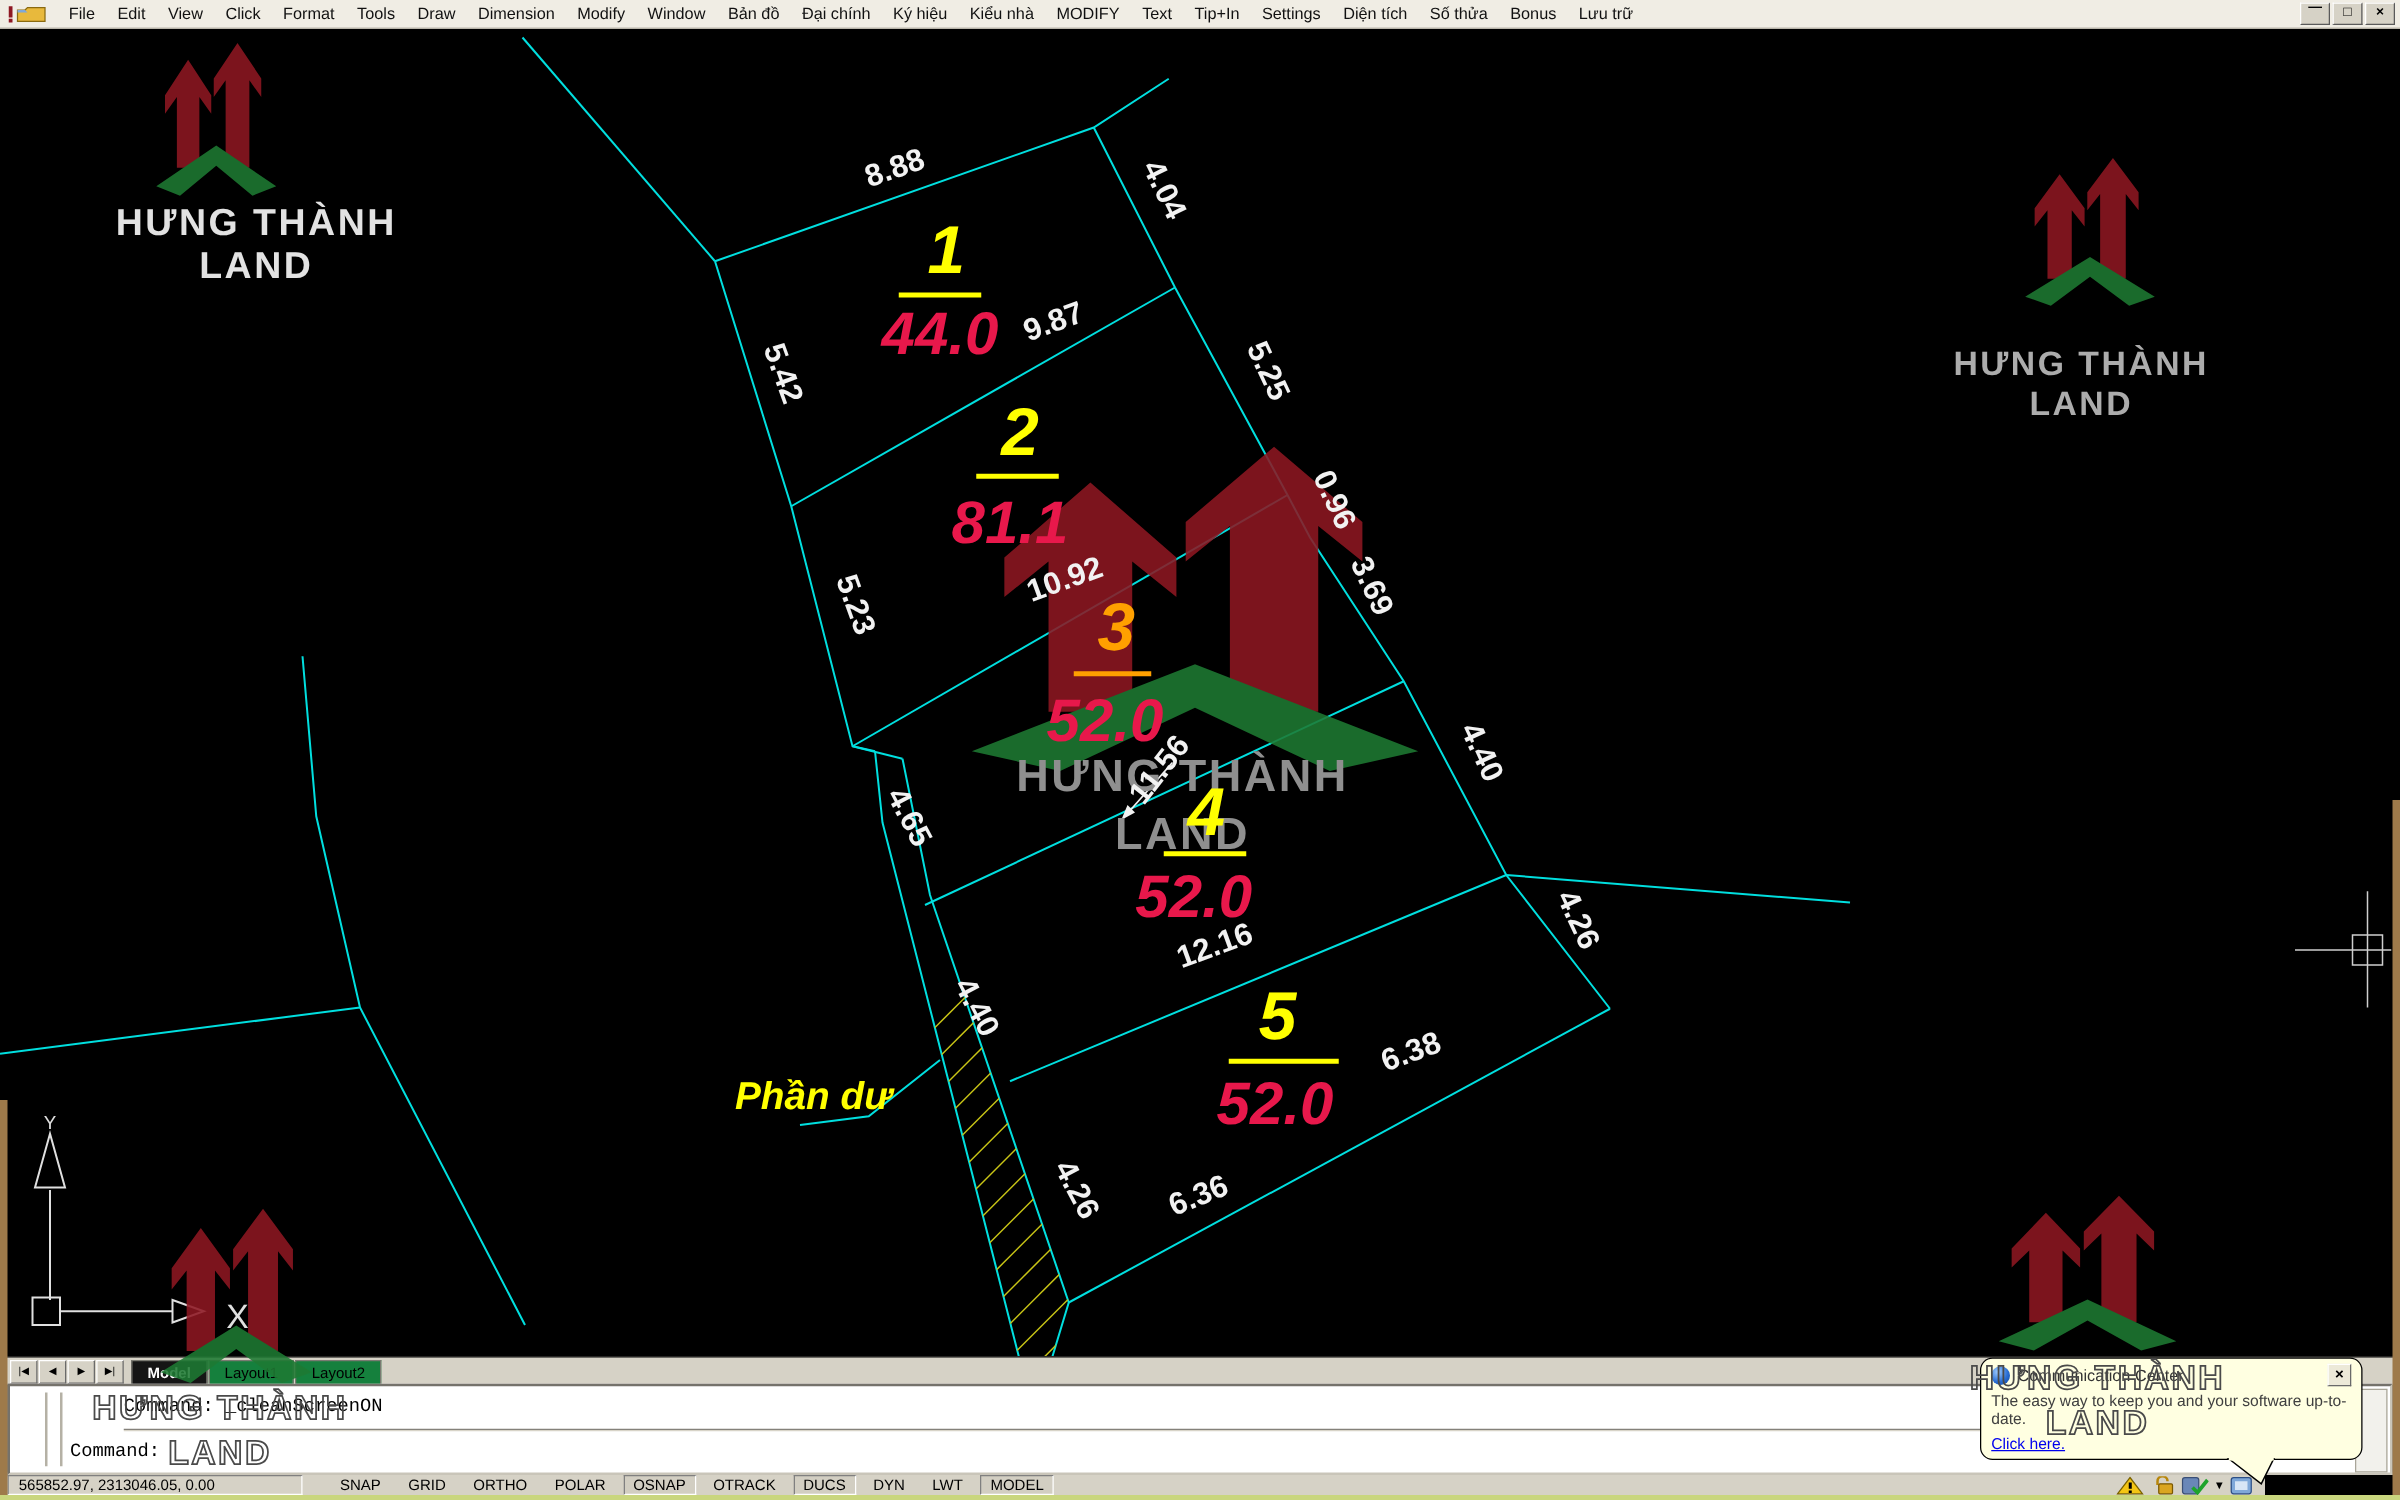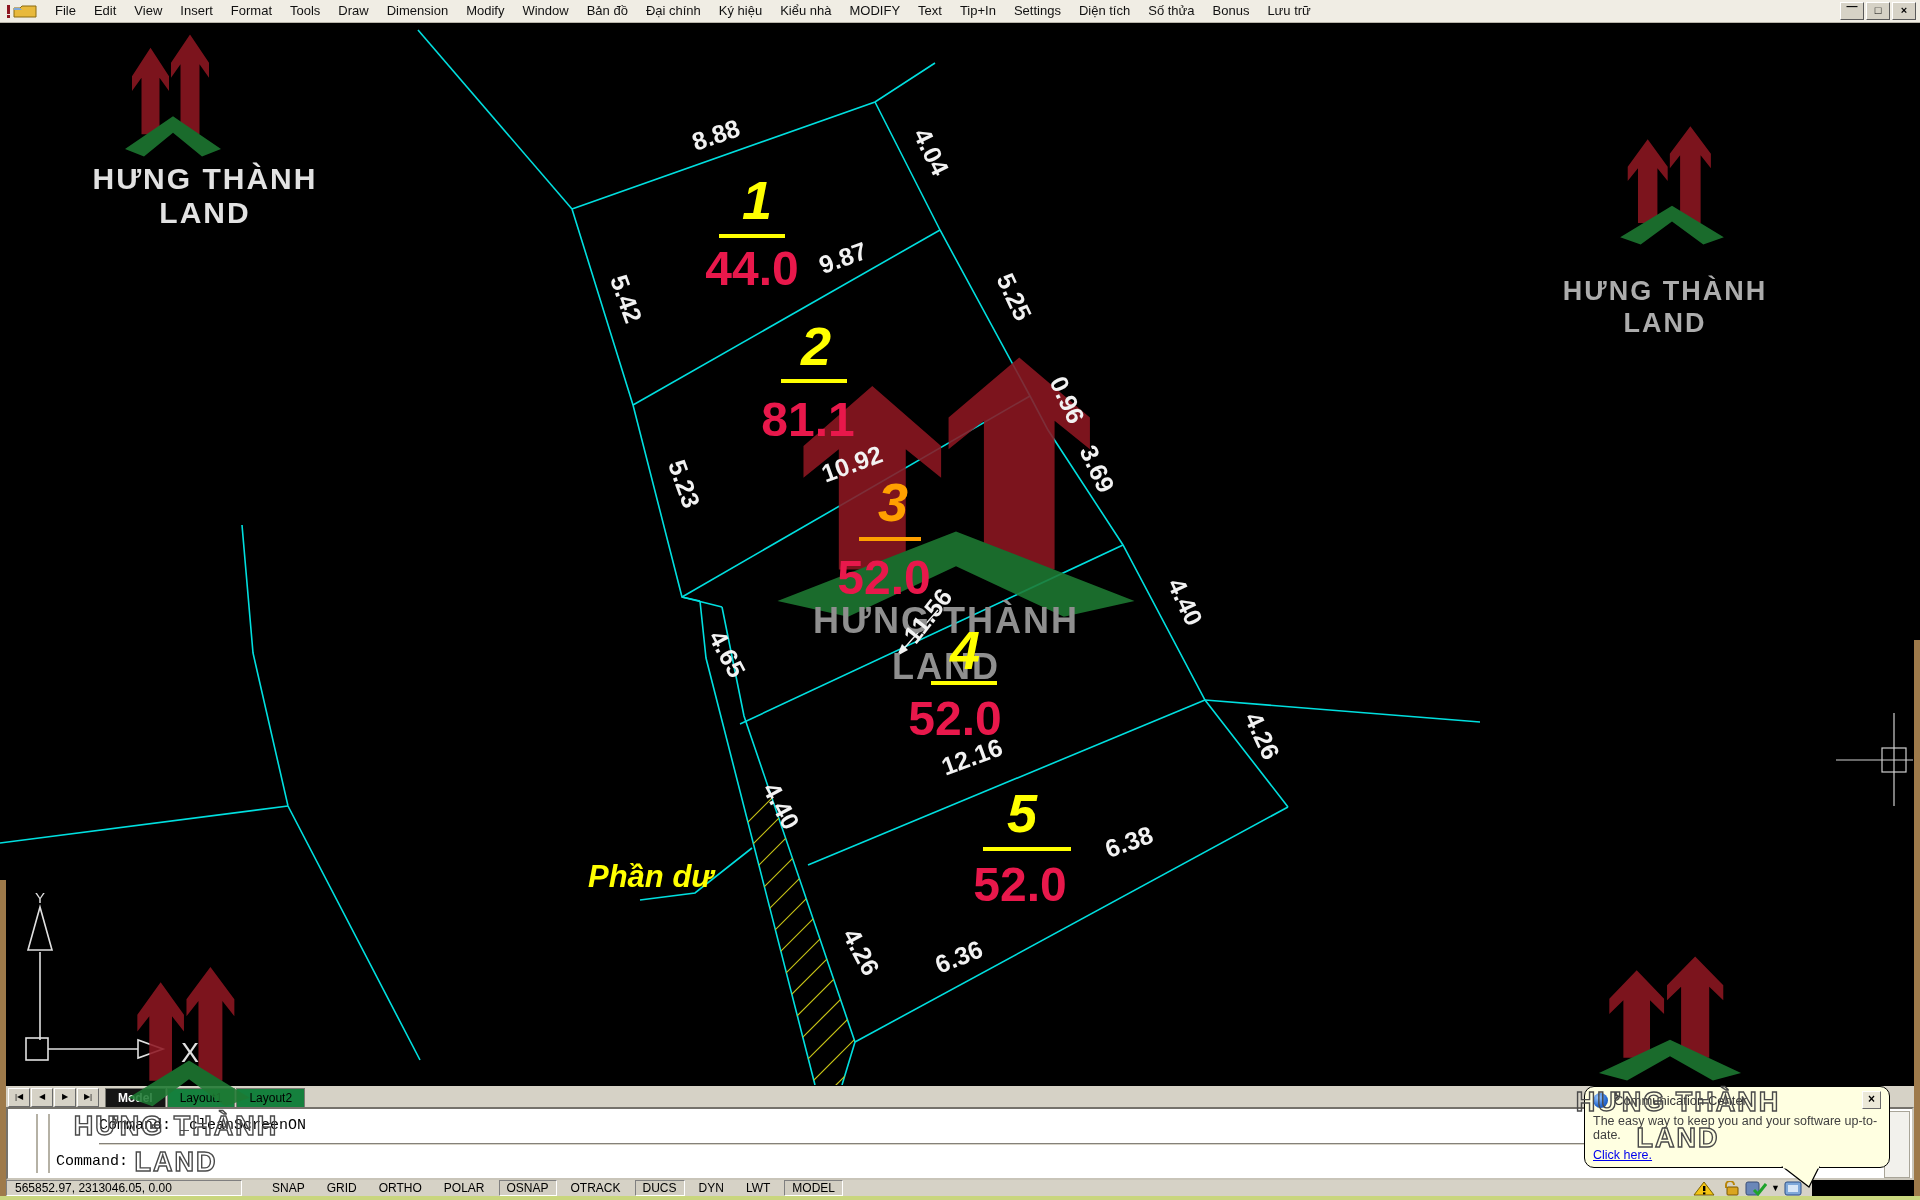--- a/index.html
+++ b/index.html
@@ -16,21 +16,21 @@
            font-size:11px;line-height:14px;text-align:center;font-weight:700;color:#000;}
   .glyph-min{display:inline-block;transform:translateY(-4px);}
   
   .canvas-bg{position:absolute;left:0;top:22px;width:1920px;height:1063px;background:#000;z-index:0;}
   #drawSvg{position:absolute;left:0;top:0;width:1920px;height:1200px;z-index:10;}
   .labels{position:absolute;left:0;top:0;width:1920px;height:1200px;z-index:60;pointer-events:none;}
   .labels > div{position:absolute;white-space:nowrap;}
   .dim{font-size:25px;font-weight:700;color:#F2F2F2;}
   .pnum{font-size:54px;font-weight:700;font-style:italic;}
   .pbar{height:4px;}
-  .parea{font-size:48px;font-weight:700;}
+  .parea{font-size:48px;font-weight:700;font-style:italic;}
   .remainder{font-size:31px;font-weight:700;font-style:italic;}
   
   .watermarks{position:absolute;left:0;top:0;width:1920px;height:1200px;z-index:50;pointer-events:none;}
   .wm-logo{position:absolute;opacity:.88;}
   .wm-text{position:absolute;font-weight:700;letter-spacing:2px;text-align:center;
            font-family:"Liberation Sans","DejaVu Sans",sans-serif;}
   .wm-outline{color:transparent;-webkit-text-stroke:1.4px #4a4a4a;}
   
   .tabbar{position:absolute;left:0;top:1085px;width:1920px;height:22px;background:#D6D2C6;
           border-top:1px solid #000;display:flex;align-items:flex-end;z-index:20;}
@@ -89,21 +89,21 @@
         <rect x="1" y="2" width="3" height="9" fill="#8E1722"></rect>
         <rect x="1" y="12" width="3" height="3" fill="#8E1722"></rect>
         <path d="M8,5 L14,5 L16,3 L30,3 L30,14 L8,14 Z" fill="#E8B93C" stroke="#8a6a10" stroke-width="1"></path>
         <path d="M8,5 L14,5 L16,7 L8,7 Z" fill="#7FA8D9"></path>
       </svg>
     </span>
     <div class="menu-items" id="menuItems">
         <span class="menu-item">File</span>
         <span class="menu-item">Edit</span>
         <span class="menu-item">View</span>
-        <span class="menu-item">Insert</span>
+        <span class="menu-item">Click</span>
         <span class="menu-item">Format</span>
         <span class="menu-item">Tools</span>
         <span class="menu-item">Draw</span>
         <span class="menu-item">Dimension</span>
         <span class="menu-item">Modify</span>
         <span class="menu-item">Window</span>
         <span class="menu-item">Bản đồ</span>
         <span class="menu-item">Đại chính</span>
         <span class="menu-item">Ký hiệu</span>
         <span class="menu-item">Kiểu nhà</span>

